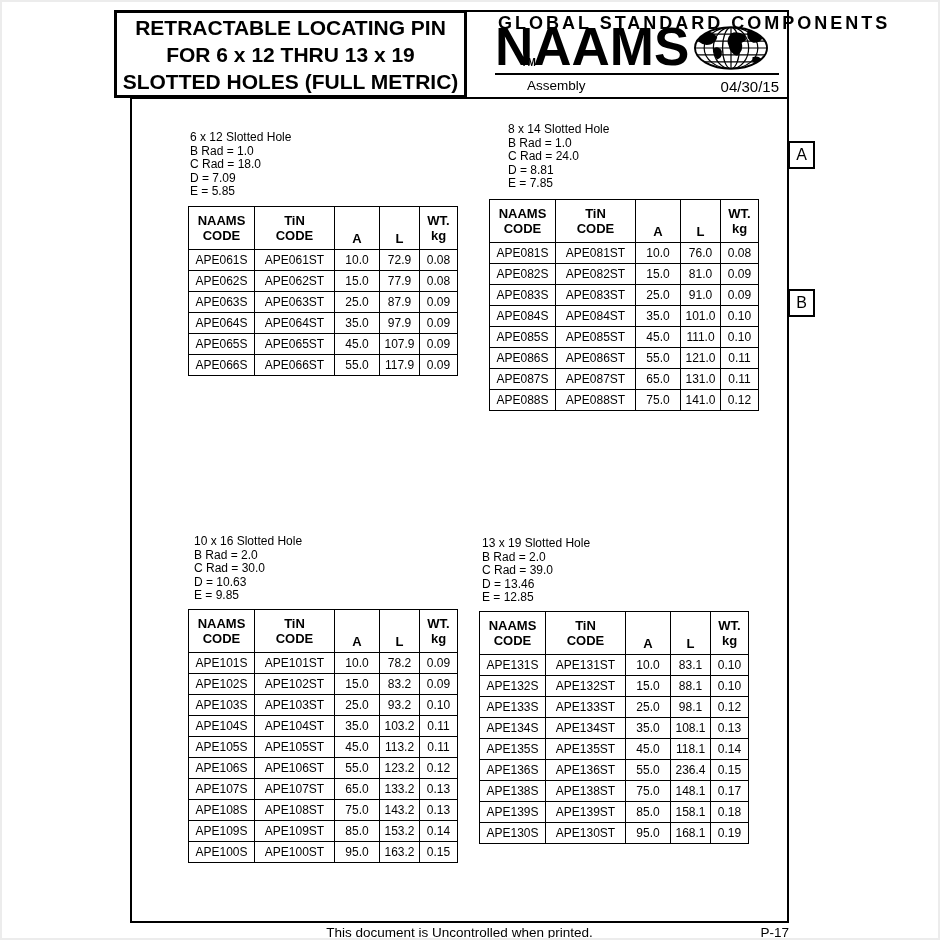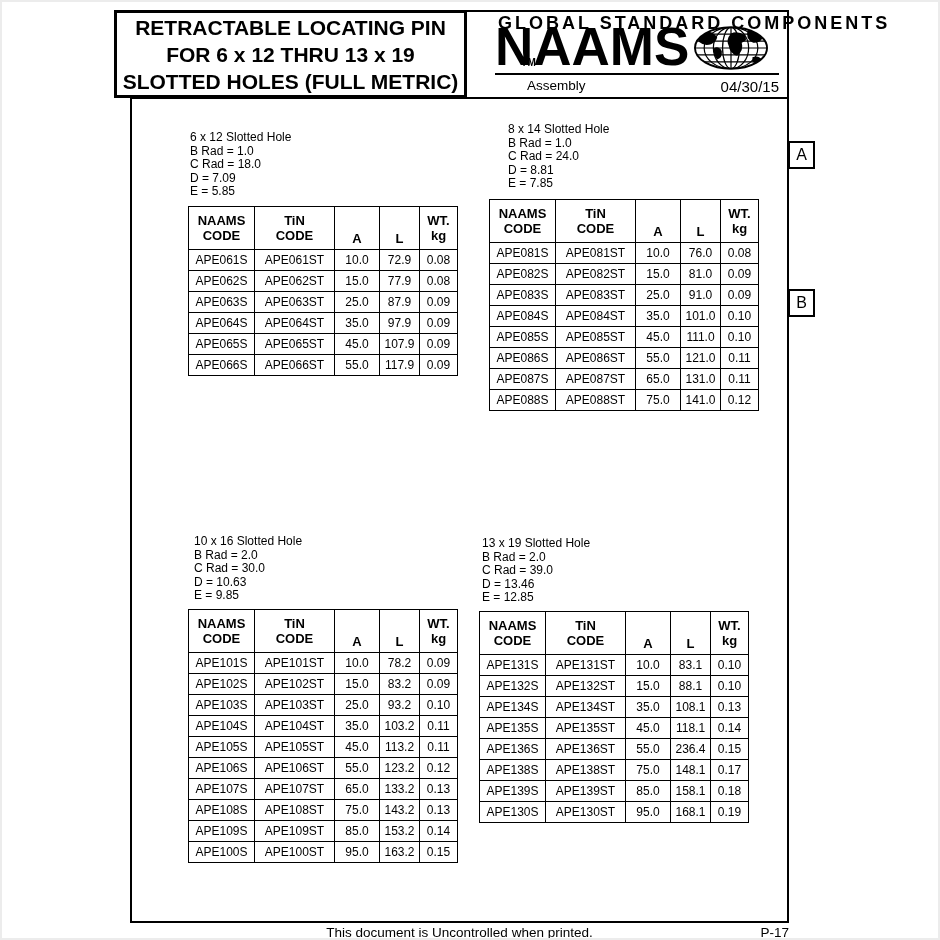--- a/index.html
+++ b/index.html
@@ -402,20 +402,27 @@
           <td>0.10</td>
         </tr>
         <tr>
           <td>APE132S</td>
           <td>APE132ST</td>
           <td>15.0</td>
           <td>88.1</td>
           <td>0.10</td>
         </tr>
         <tr>
+          <td>APE133S</td>
+          <td>APE133ST</td>
+          <td>25.0</td>
+          <td>98.1</td>
+          <td>0.12</td>
+        </tr>
+        <tr>
           <td>APE134S</td>
           <td>APE134ST</td>
           <td>35.0</td>
           <td>108.1</td>
           <td>0.13</td>
         </tr>
         <tr>
           <td>APE135S</td>
           <td>APE135ST</td>
           <td>45.0</td>

